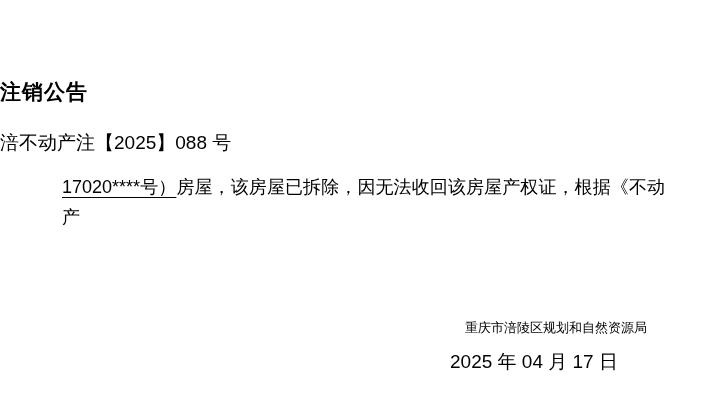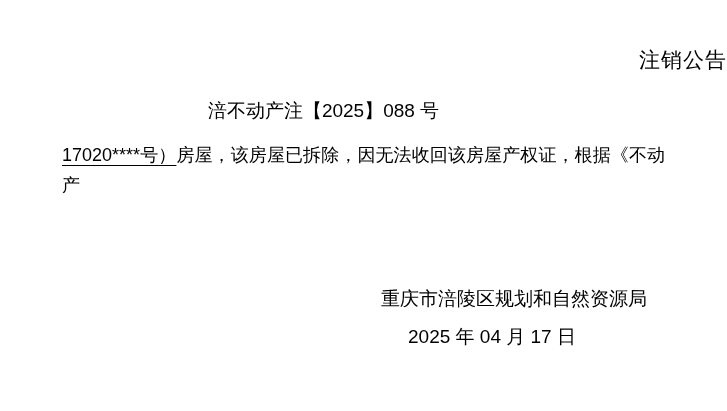--- a/index.html
+++ b/index.html
@@ -11,30 +11,30 @@
     color: #000000;
     overflow: hidden;
   }
   .page {
     position: relative;
     width: 727px;
     height: 411px;
     background: #ffffff;
   }
   .notice-title {
-    margin-top: 46px;
-    text-align: right;
+    margin-top: 78px;
+    text-align: left;
     font-size: 21px;
-    font-weight: normal;
+    font-weight: bold;
     letter-spacing: 1px;
   }
   .doc-number {
     margin-top: 24px;
     margin-right: 80px;
-    text-align: center;
+    text-align: left;
     font-size: 19px;
   }
   .body-text {
     margin: 16px 62px 0 62px;
     font-size: 18px;
     line-height: 30px;
   }
   .body-line { white-space: nowrap; }
   .line-justify {
     white-space: normal;
@@ -51,21 +51,21 @@
     margin-top: 86px;
     margin-right: 80px;
     text-align: right;
   }
   .signature-block {
     display: inline-flex;
     flex-direction: column;
     align-items: center;
     text-align: center;
   }
-  .issuer { font-size: 19px; margin-left: 44px; }
+  .issuer { font-size: 13px; margin-left: 44px; }
   .issue-date { margin-top: 12px; font-size: 19px; }
 </style>
 </head>
 <body>
 
 <div class="page">
 
   <div class="notice-title">注销公告</div>
 
   <div class="doc-number">涪不动产注【2025】088 号</div>

